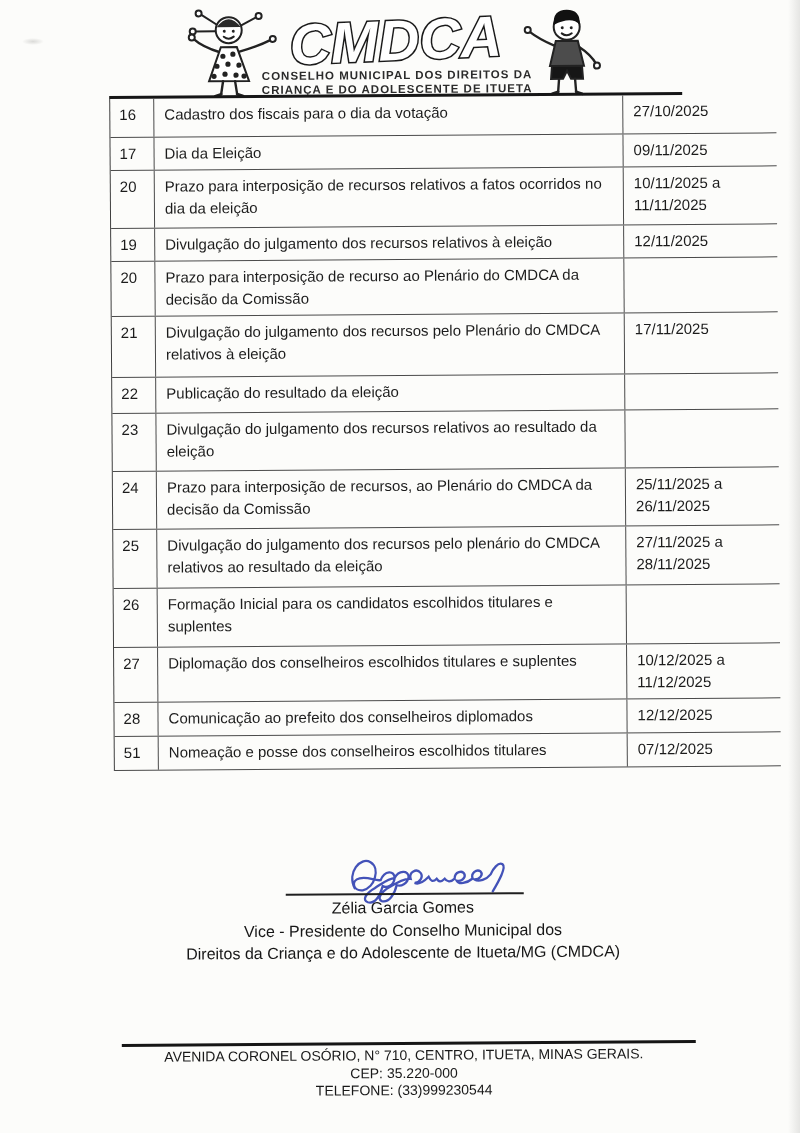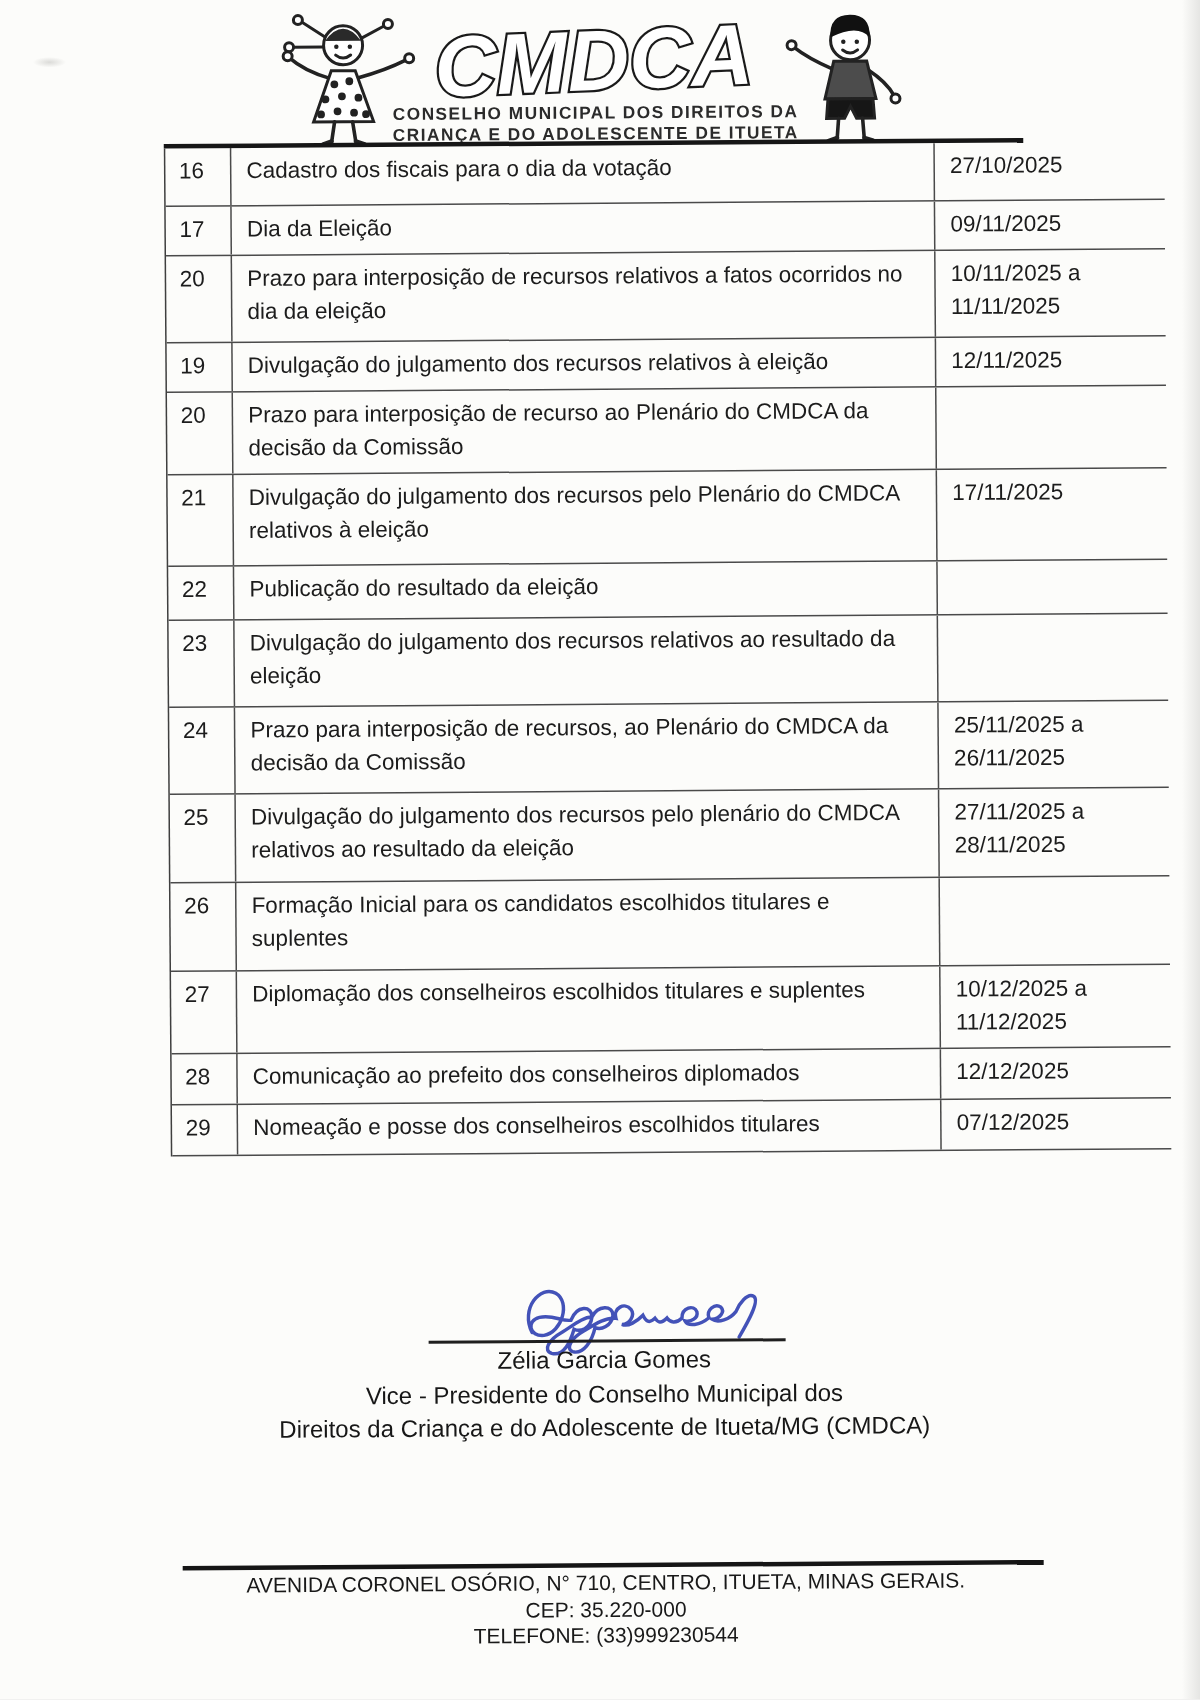--- a/index.html
+++ b/index.html
@@ -192,21 +192,21 @@
             <div class="cell num">27</div>
             <div class="cell desc">Diplomação dos conselheiros escolhidos titulares e suplentes</div>
             <div class="cell date">10/12/2025 a 11/12/2025</div>
           </div>
           <div class="trow">
             <div class="cell num">28</div>
             <div class="cell desc">Comunicação ao prefeito dos conselheiros diplomados</div>
             <div class="cell date">12/12/2025</div>
           </div>
           <div class="trow">
-            <div class="cell num">29</div>
+            <div class="cell num">51</div>
             <div class="cell desc">Nomeação e posse dos conselheiros escolhidos titulares</div>
             <div class="cell date">07/12/2025</div>
           </div>
         </div>
     </div>
 
     <svg class="sig-svg" width="190" height="60" viewBox="0 0 190 60">
       <path id="sig-path" d="M22,40 C14,24 28,8 38,14 C48,20 42,40 30,42 C20,43 18,32 27,30 C36,28 42,33 48,32
                C52,22 62,22 62,30 C61,38 54,40 50,38 C47,48 42,56 35,54 C29,52 33,45 42,40
                C50,35 56,30 62,30 C66,22 76,22 76,29 C75,36 68,39 64,37 C62,46 56,55 49,53

